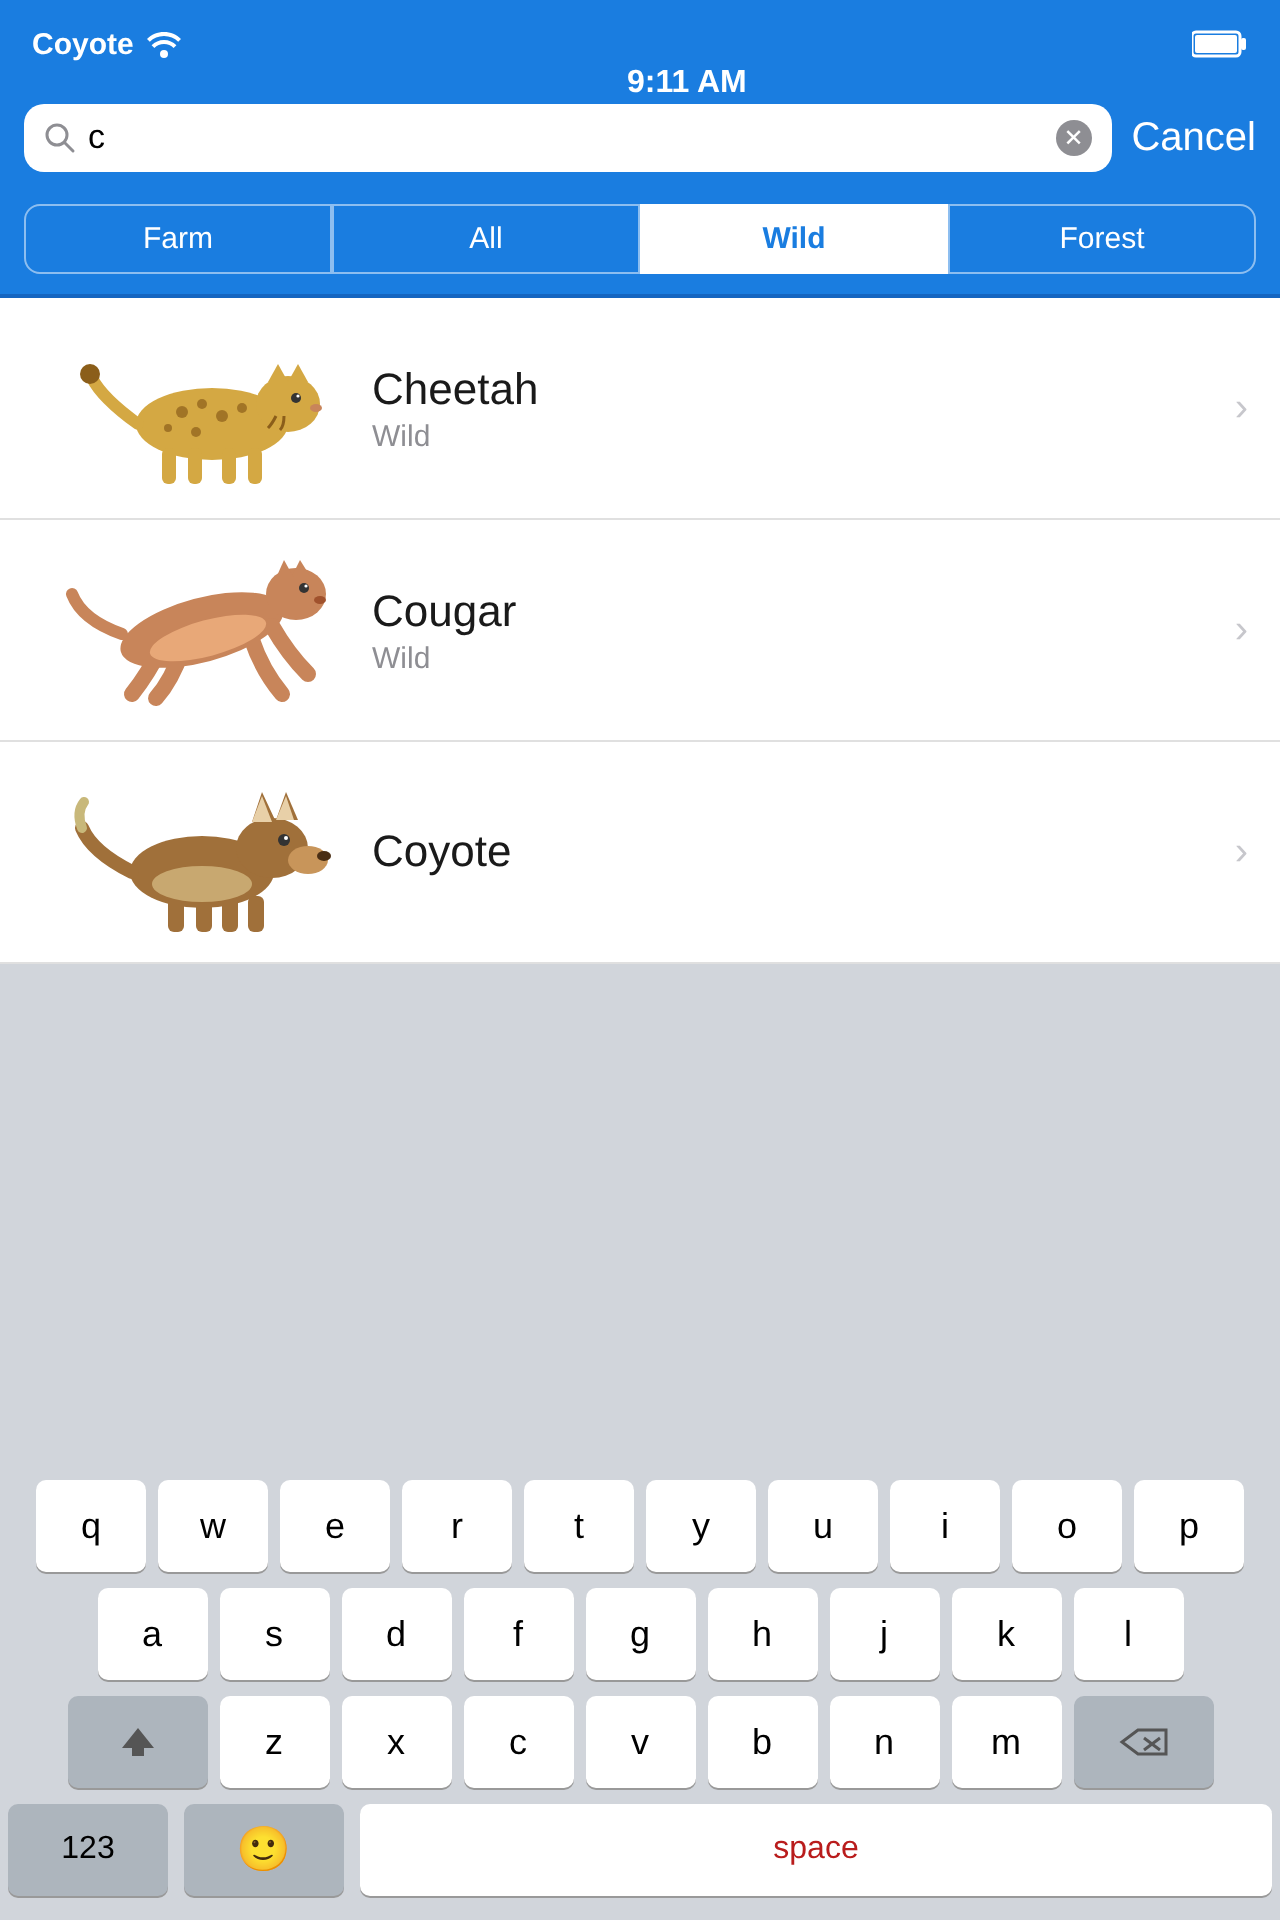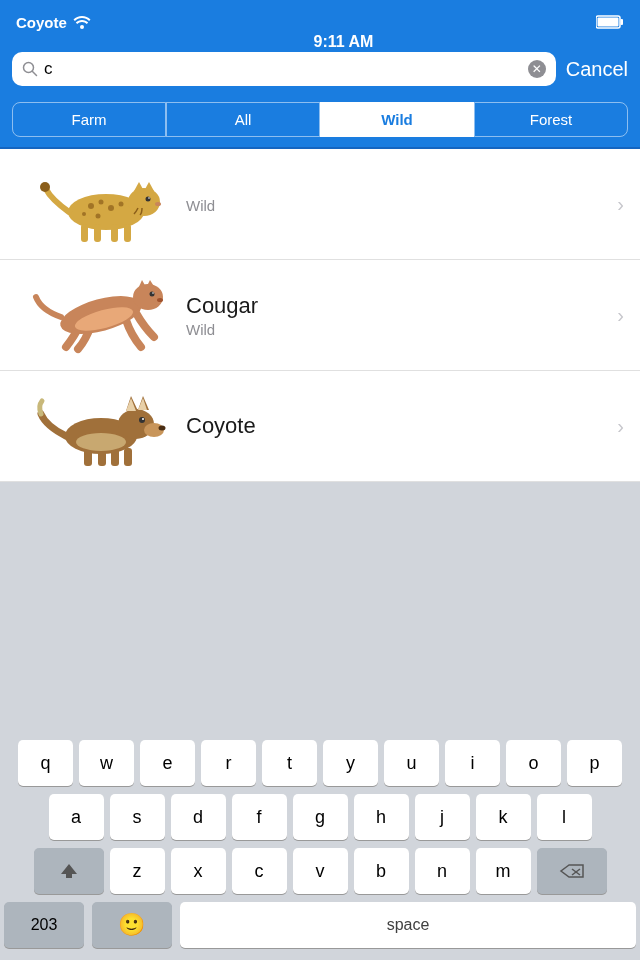--- a/index.html
+++ b/index.html
@@ -192,21 +192,21 @@
     .key-emoji { width: 80px; font-size: 22px; }
     .key-space {
       flex: 1;
       background: white;
       height: 46px;
       border-radius: 5px;
       display: flex;
       align-items: center;
       justify-content: center;
       font-size: 16px;
-      color: #404040;
+      color: #b91c1c;
       cursor: pointer;
       box-shadow: 0 1px 0 #999;
     }
     .key-search {
       width: 140px;
       background: #1a7de0;
       color: white;
       height: 46px;
       border-radius: 5px;
       display: flex;
@@ -293,20 +293,21 @@
         <rect x="55" y="60" width="7" height="18" rx="3" fill="#d4a843"></rect>
         <rect x="68" y="60" width="7" height="18" rx="3" fill="#d4a843"></rect>
         <rect x="85" y="60" width="7" height="18" rx="3" fill="#d4a843"></rect>
         <rect x="98" y="60" width="7" height="18" rx="3" fill="#d4a843"></rect>
 
         <path d="M43 48 Q25 35 20 25" stroke="#d4a843" stroke-width="6" fill="none" stroke-linecap="round"></path>
         <circle cx="19" cy="23" r="5" fill="#8B5E1A"></circle>
       </svg>
     </div>
     <div class="animal-info">
+      <div class="animal-name">Cheetah</div>
       <div class="animal-category">Wild</div>
     </div>
     <span class="chevron">›</span>
   </div>
 
   <div class="animal-item">
     <div class="animal-image">
       <svg class="cougar-svg" viewBox="0 0 140 80" xmlns="http://www.w3.org/2000/svg">
 
         <ellipse cx="75" cy="40" rx="42" ry="16" fill="#c8855a" transform="rotate(-15 75 40)"></ellipse>
@@ -423,21 +424,21 @@
       <svg width="26" height="20" viewBox="0 0 26 20" fill="#555">
         <path d="M10 4 L2 10 L10 16 L24 16 L24 4 Z" fill="none" stroke="#555" stroke-width="1.5"></path>
         <line x1="13" y1="8" x2="21" y2="14" stroke="#555" stroke-width="1.5"></line>
         <line x1="21" y1="8" x2="13" y2="14" stroke="#555" stroke-width="1.5"></line>
       </svg>
     </div>
   </div>
 
   <div class="keyboard-row" style="gap:8px;">
     <div class="key-bottom-special key-123">
-      <span>203</span>
+      <span>123</span>
     </div>
     <div class="key-bottom-special key-emoji">
       <span>🙂</span>
     </div>
     <div class="key-space">
       <span>space</span>
     </div>
   </div>
 </div>
 

